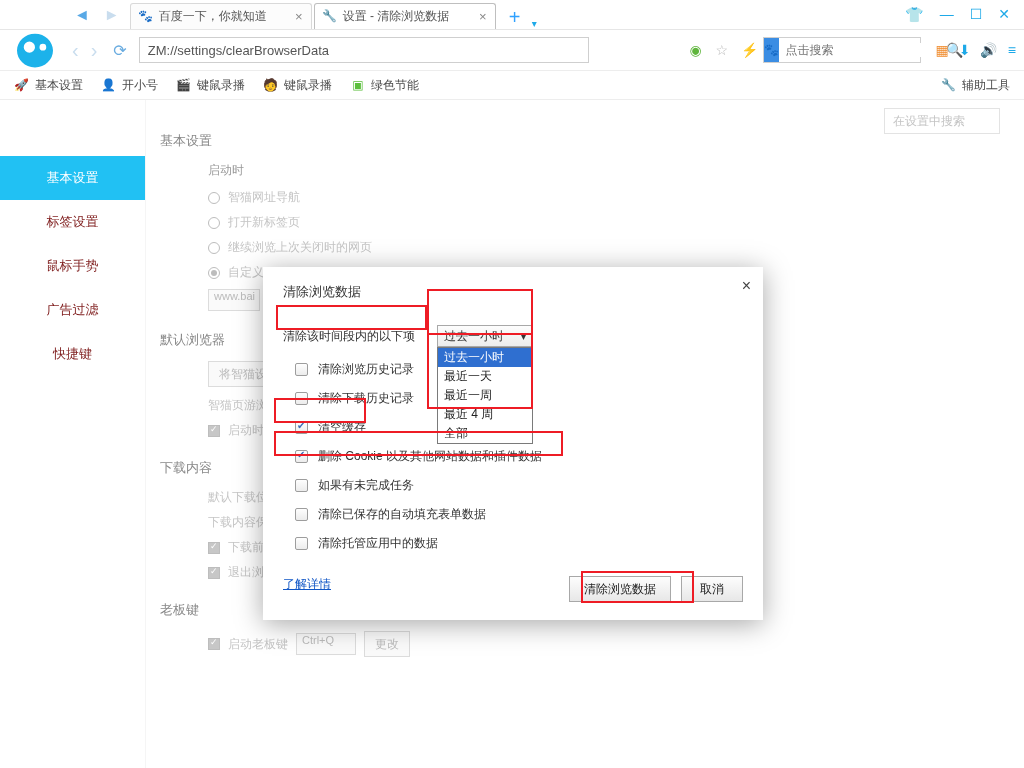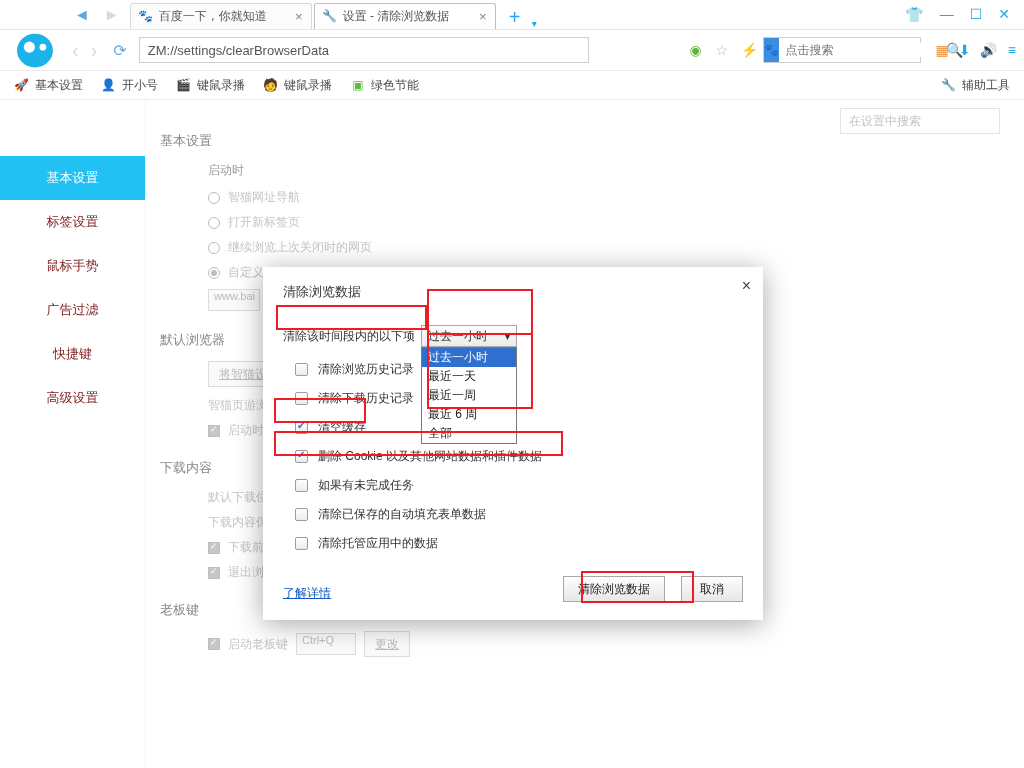--- a/index.html
+++ b/index.html
@@ -49,39 +49,39 @@
 .side-item.active { background: #21c1f3; color: #fff; }
 .content { flex: 1; padding: 24px 40px 0 14px; position: relative; color: #888; }
 .page-title { font-size: 20px; color: #888; margin-bottom: 28px; }
 .sec-title { font-size: 13px; color: #888; margin: 8px 0 12px 0; }
 .sub { padding-left: 48px; }
 .sub-title { color: #9a9a9a; margin: 6px 0 10px; font-size: 12px; }
 .radio-row { display: flex; align-items: center; gap: 8px; color: #b7b7b7; margin: 8px 0; font-size: 12px; }
 .radio { width: 12px; height: 12px; border: 1px solid #bdbdbd; border-radius: 50%; display: inline-block; }
 .radio.sel::after { content: ""; display: block; width: 6px; height: 6px; background: #bdbdbd; border-radius: 50%; margin: 2px; }
 .small-input { width: 52px; height: 22px; border: 1px solid #dcdcdc; background: #fafafa; color: #bbb; padding: 0 5px; font-size: 11px; }
-.btn-ghost { height: 26px; border: 1px solid #dcdcdc; background: #fafafa; color: #bbb; padding: 0 10px; font-size: 12px; display: inline-flex; align-items: center; text-decoration: underline; }
+.btn-ghost { height: 26px; border: 1px solid #dcdcdc; background: #fafafa; color: #bbb; padding: 0 10px; font-size: 12px; display: inline-flex; align-items: center; }
 .chk { width: 12px; height: 12px; border: 1px solid #bdbdbd; display: inline-block; position: relative; }
 .chk.sel { background: #c7c7c7; }
 .chk.sel::after { content: "✓"; color: #fff; font-size: 9px; position: absolute; top: -2px; left: 1px; }
-.settings-search { position: absolute; right: 24px; top: 8px; width: 160px; height: 26px; border: 1px solid #e3e3e3; color: #c4c4c4; font-size: 12px; padding: 0 8px; display: flex; align-items: center; }
+.settings-search { position: absolute; right: 24px; top: 8px; width: 116px; height: 26px; border: 1px solid #e3e3e3; color: #c4c4c4; font-size: 12px; padding: 0 8px; display: flex; align-items: center; }
 .modal { position: absolute; left: 263px; top: 267px; width: 500px; background: #fff; box-shadow: 0 4px 26px rgba(0,0,0,0.35); padding: 16px 20px 18px 20px; color: #333; font-size: 12px; }
 .modal-title { font-size: 13px; color: #333; margin-bottom: 24px; }
 .modal-close { position: absolute; right: 12px; top: 10px; font-size: 16px; color: #444; cursor: pointer; }
-.prompt-row { display: flex; align-items: center; gap: 6px; margin-bottom: 14px; }
+.prompt-row { display: flex; align-items: center; gap: 22px; margin-bottom: 14px; }
 .select-wrap { position: relative; display: inline-block; }
 .select { width: 96px; height: 22px; border: 1px solid #a8a8a8; background: linear-gradient(#fdfdfd,#ececec); display: flex; align-items: center; padding: 0 6px; font-size: 12px; color: #333; justify-content: space-between; }
 .select .arrow { font-size: 10px; color: #333; }
 .dropdown { position: absolute; top: 22px; left: 0; width: 96px; border: 1px solid #7a7a7a; background: #fff; z-index: 5; }
 .dropdown div { padding: 1px 6px; font-size: 12px; color: #222; cursor: pointer; }
 .dropdown div.hi { background: #2f6fd0; color: #fff; }
 .chk2 { width: 13px; height: 13px; border: 1px solid #9d9d9d; border-radius: 2px; display: inline-block; position: relative; background: linear-gradient(#fefefe,#ececec); }
 .chk2.on::after { content: "✔"; color: #3c6db5; font-size: 10px; position: absolute; top: -2px; left: 1px; }
 .opt-row { display: flex; align-items: center; gap: 10px; margin: 12px 0 12px 12px; color: #333; }
-.modal-footer { display: flex; justify-content: flex-end; gap: 16px; margin-top: 24px; align-items: flex-end; }
+.modal-footer { display: flex; justify-content: flex-end; gap: 10px; margin-top: 24px; align-items: flex-start; }
 .link { color: #1056c6; text-decoration: underline; cursor: pointer; margin-right: auto; font-size: 12px; }
 .mbtn { height: 26px; min-width: 62px; border: 1px solid #a8a8a8; background: linear-gradient(#fdfdfd,#e7e7e7); padding: 0 12px; font-size: 12px; color: #222; cursor: pointer; }
 .mbtn.primary { min-width: 102px; }
 
 
 .hl { position: absolute; border: 2px solid #ee1c25; pointer-events: none; z-index: 20; }
 
 .faded { color: #c5c5c5; }
 
 </style>
@@ -174,21 +174,20 @@
     </div>
 </div>
 
 <div class="settings">
   <div class="side">
     <div class="side-item active">基本设置</div>
     <div class="side-item">标签设置</div>
     <div class="side-item">鼠标手势</div>
     <div class="side-item">广告过滤</div>
     <div class="side-item">快捷键</div>
-    <div class="side-item">高级设置</div>
   </div>
   <div class="content">
     <div class="settings-search">在设置中搜索</div>
     <div class="sec-title">基本设置</div>
     <div class="sub">
       <div class="sub-title">启动时</div>
       <div class="radio-row faded">
           <span class="radio"></span>
           <span>智猫网址导航</span>
         </div>
@@ -253,21 +252,21 @@
     <span>清除该时间段内的以下项</span>
     <span class="select-wrap">
       <span class="select">
         <span>过去一小时</span>
         <span class="arrow">▾</span>
       </span>
       <div class="dropdown">
         <div class="hi">过去一小时</div>
         <div>最近一天</div>
         <div>最近一周</div>
-        <div>最近 6 周</div>
+        <div>最近 4 周</div>
         <div>全部</div>
       </div>
     </span>
   </div>
 
   <div class="opt-row">
       <span class="chk2"></span>
       <span>清除浏览历史记录</span>
     </div>
   <div class="opt-row">

